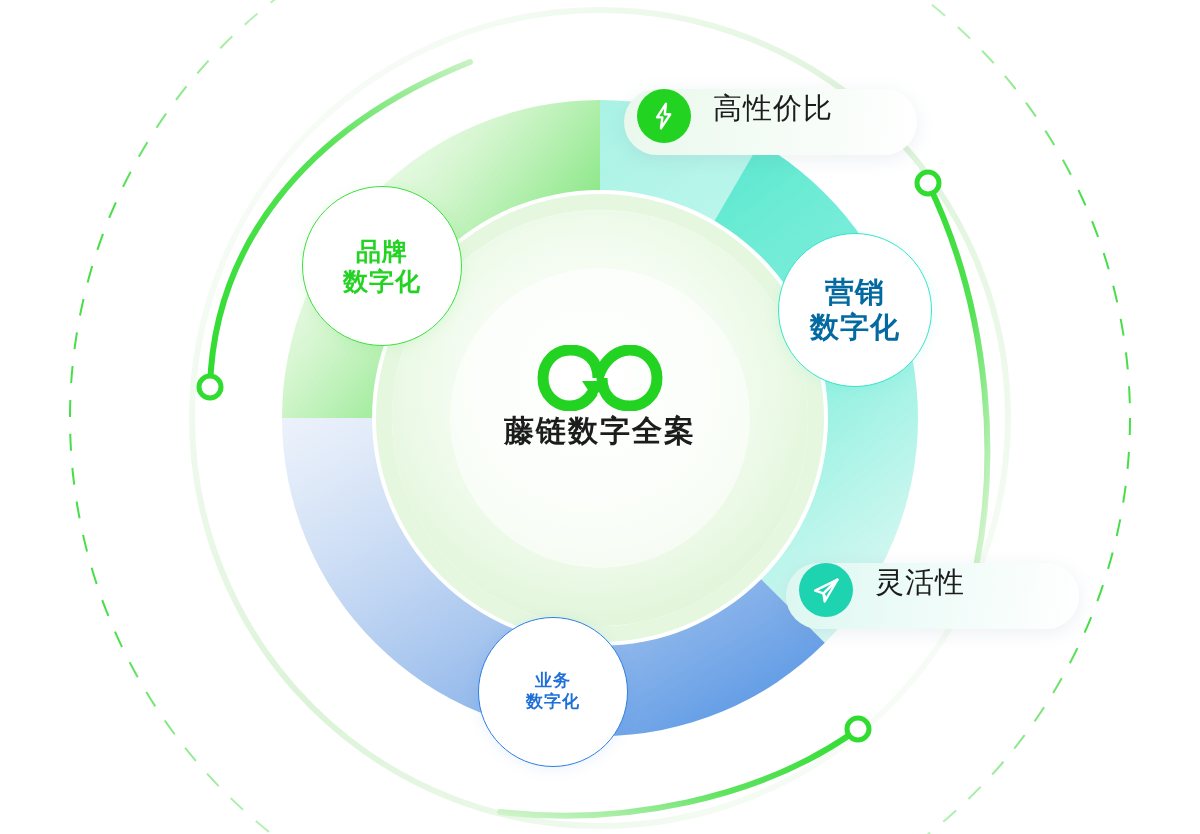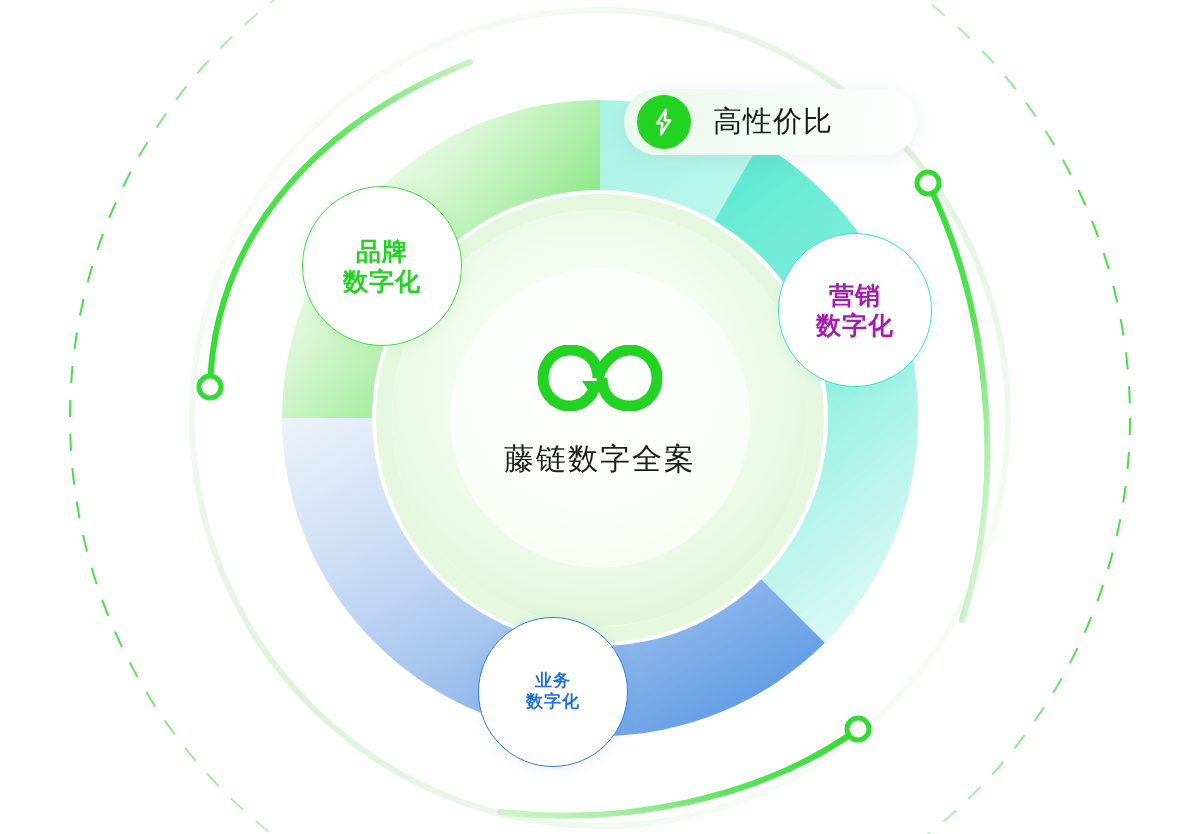--- a/index.html
+++ b/index.html
@@ -37,25 +37,25 @@
     flex-direction: column;
     align-items: center;
     justify-content: flex-start;
   }
   .logo-mark {
     width: 128px;
     height: 66px;
     display: block;
   }
   .center-title {
-    margin-top: 28px;
+    margin-top: 0;
     font-size: 30px;
     letter-spacing: 2px;
     color: #1c1c1c;
-    font-weight: 400;
+    font-weight: 700;
     white-space: nowrap;
   }
 
   
   .ring-label {
     position: absolute;
     border-radius: 50%;
     background: #ffffff;
     display: flex;
     flex-direction: column;
@@ -73,38 +73,38 @@
     width: 158px; height: 158px;
     border: 1px solid #3ce03c;
     color: #22d322;
     font-size: 25px;
     box-shadow: 0 2px 14px rgba(60,224,60,0.10);
   }
   #label-marketing {
     left: 778px; top: 233px;
     width: 152px; height: 152px;
     border: 1px solid #35e5c8;
-    color: #a21caf;
-    font-size: 25px;
+    color: #0369a1;
+    font-size: 29px;
     box-shadow: 0 2px 14px rgba(53,229,200,0.10);
   }
   #label-business {
     left: 478px; top: 617px;
     width: 148px; height: 148px;
     border: 1px solid #2f7fe0;
     color: #1f6fd8;
     font-size: 17px;
     box-shadow: 0 2px 14px rgba(47,127,224,0.10);
   }
 
   
   .badge {
     position: absolute;
     display: flex;
-    align-items: center;
+    align-items: flex-start;
     border-radius: 40px;
     box-shadow: 0 4px 18px rgba(120,140,170,0.14);
     padding: 0 30px 0 13px;
   }
   .badge .icon-wrap {
     width: 54px;
     height: 54px;
     border-radius: 50%;
     display: flex;
     align-items: center;
@@ -268,14 +268,26 @@
   <div class="badge" id="badge-value">
     <span class="icon-wrap">
       <svg width="30" height="30" viewBox="0 0 24 24" xmlns="http://www.w3.org/2000/svg">
         <path d="M13.6 2.2 L6.4 13.1 h4.3 l-1.1 8.7 7.4 -11.2 h-4.4 z" fill="none" stroke="#ffffff" stroke-width="1.9" stroke-linejoin="round" stroke-linecap="round"></path>
       </svg>
     </span>
     <span class="badge-text">高性价比</span>
   </div>
 
 
+  <div class="badge" id="badge-flex">
+    <span class="icon-wrap">
+      <svg width="31" height="31" viewBox="0 0 24 24" xmlns="http://www.w3.org/2000/svg">
+        <g fill="none" stroke="#ffffff" stroke-width="1.8" stroke-linejoin="round" stroke-linecap="round">
+          <path d="M20.5 3.6 L3.2 12.1 l6.4 2.2 z"></path>
+          <path d="M20.5 3.6 L9.6 14.3 l1.0 6.2 z"></path>
+          <path d="M9.6 14.3 L11.3 17.6"></path>
+        </g>
+      </svg>
+    </span>
+    <span class="badge-text">灵活性</span>
+  </div>
 
 </div>
 
 </body></html>

